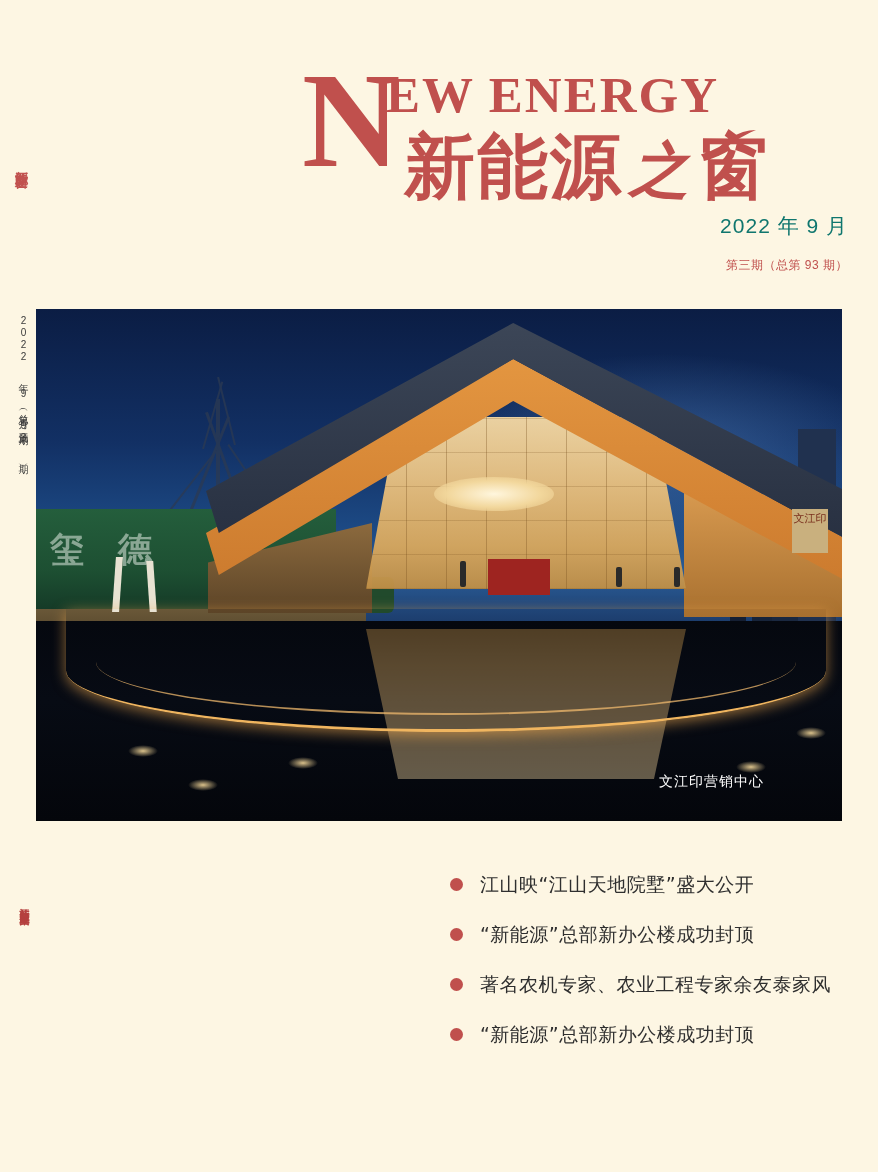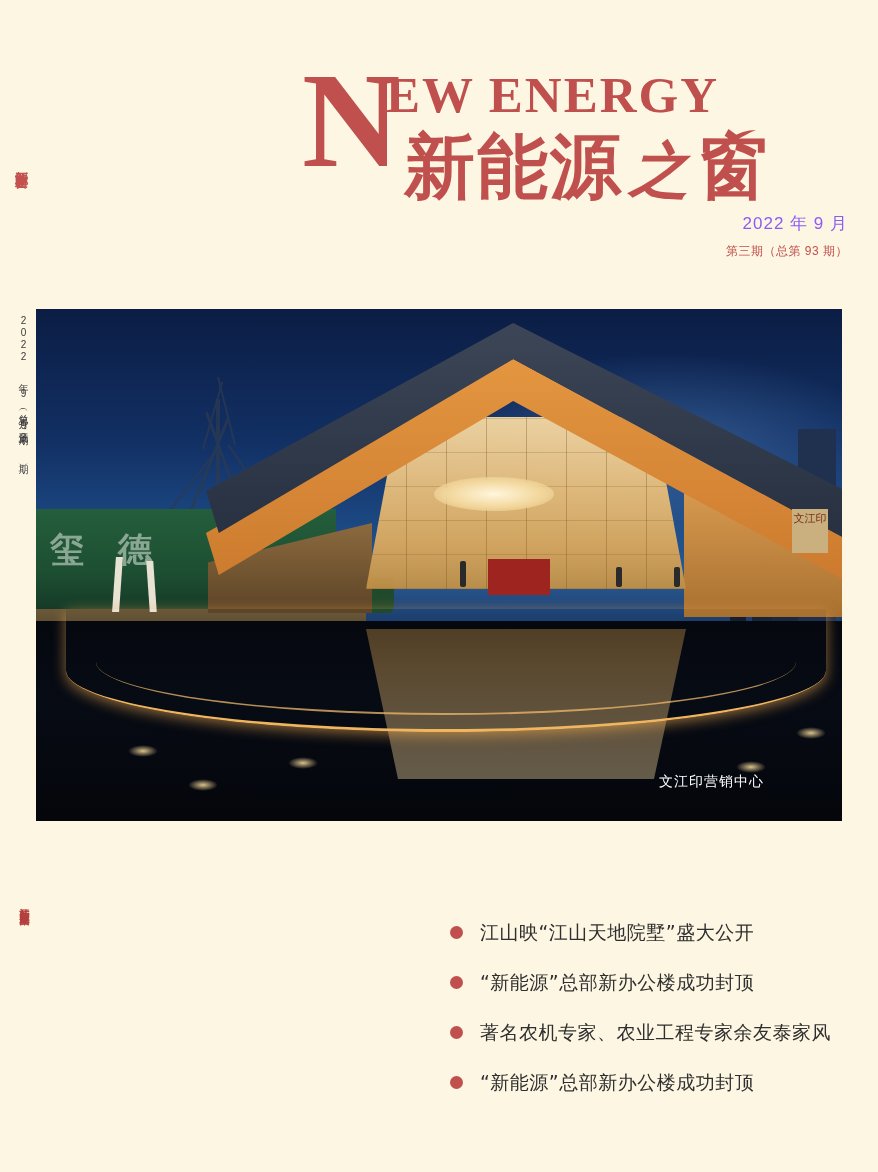--- a/index.html
+++ b/index.html
@@ -134,28 +134,28 @@
     height: 30px;
   }
   .swoosh svg { display: block; }
 
   .issue-date {
     position: absolute;
     left: 300px;
     top: 212px;
     width: 548px;
     text-align: right;
-    font-size: 17px;
-    color: #8b5cf6;
+    font-size: 21px;
+    color: #0f766e;
     letter-spacing: 1px;
   }
   .issue-no {
     position: absolute;
     left: 300px;
-    top: 243px;
+    top: 257px;
     width: 548px;
     text-align: right;
     font-size: 12px;
     color: #c0504d;
     letter-spacing: 0.5px;
   }
 
   
   .photo {
     position: absolute;
@@ -400,21 +400,20 @@
     padding-top: 3px;
     box-sizing: border-box;
   }
 
   
   .headlines {
     position: absolute;
     left: 450px;
     top: 872px;
     width: 400px;
-    margin-top: 48px;
   }
   .headline {
     position: relative;
     padding-left: 30px;
     margin-bottom: 26px;
     font-family: "DejaVu Sans", sans-serif;
     font-size: 19px;
     line-height: 24px;
     color: #2f2f2f;
     letter-spacing: 0.5px;

